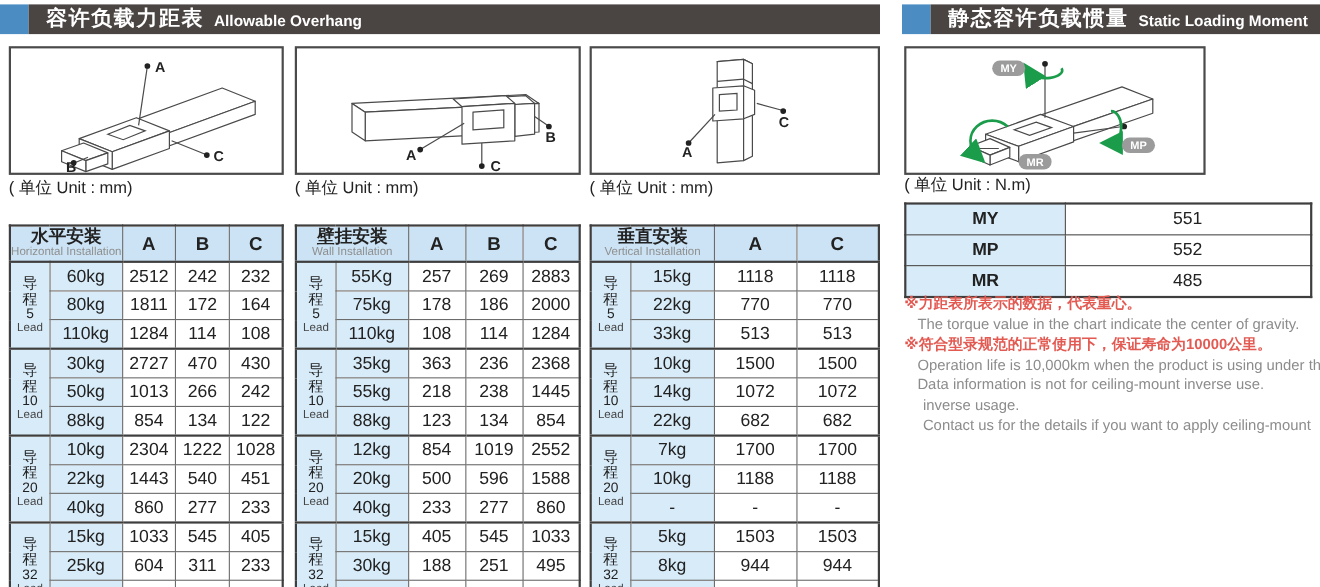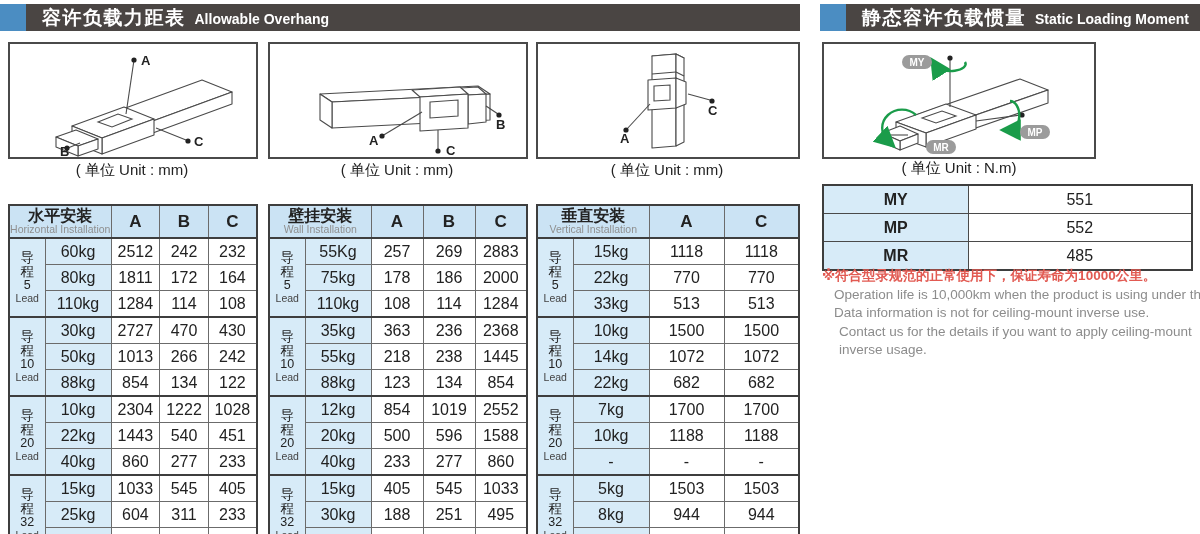--- a/index.html
+++ b/index.html
@@ -28,21 +28,21 @@
   .dface{stroke:#4a4a4a;stroke-width:1.1;fill:#fff;stroke-linejoin:round;}
   .ddot{fill:#222;}
   .dlabel{font-family:"Liberation Sans","DejaVu Sans",sans-serif;font-size:13px;
           font-weight:bold;fill:#222;}
   .garc{stroke:#1a9c4a;stroke-width:2.4;fill:none;}
   .badge{fill:#9b9b9b;}
   .badge-t{font-family:"Liberation Sans","DejaVu Sans",sans-serif;font-size:10px;
            font-weight:bold;fill:#fff;text-anchor:middle;}
 
   
-  .unit{position:absolute;top:161px;font-size:15px;color:#222;text-align:center;
+  .unit{position:absolute;top:161px;font-size:15px;color:#222;text-align:left;
         padding-right:2px;box-sizing:border-box;white-space:nowrap;}
   #unit1{left:8px;width:250px;}
   #unit2{left:268px;width:260px;}
   #unit3{left:536px;width:264px;}
   #unit4{left:822px;width:276px;top:159px;}
 
   
   .tw{position:absolute;top:184px;margin-top:20px;}
   #tw0{left:8px;width:250px;}
   #tw1{left:268px;width:260px;}
@@ -583,18 +583,20 @@
       <td class="mv">552</td>
     </tr>
     <tr>
       <td class="ml">MR</td>
       <td class="mv">485</td>
     </tr>
   </tbody>
 </table>
 
 <div id="notes">
+    <div class="note-zh">※力距表所表示的数据，代表重心。</div>
+    <div class="note-en">The torque value in the chart indicate the center of gravity.</div>
     <div class="note-zh">※符合型录规范的正常使用下，保证寿命为10000公里。</div>
     <div class="note-en">Operation life is 10,000km when the product is using under the</div>
     <div class="note-en">Data information is not for ceiling-mount inverse use.</div>
+    <div class="note-en cont">inverse usage.</div>
     <div class="note-en cont">Contact us for the details if you want to apply ceiling-mount</div>
-    <div class="note-en cont">inverse usage.</div>
   </div>
 
 </body></html>

